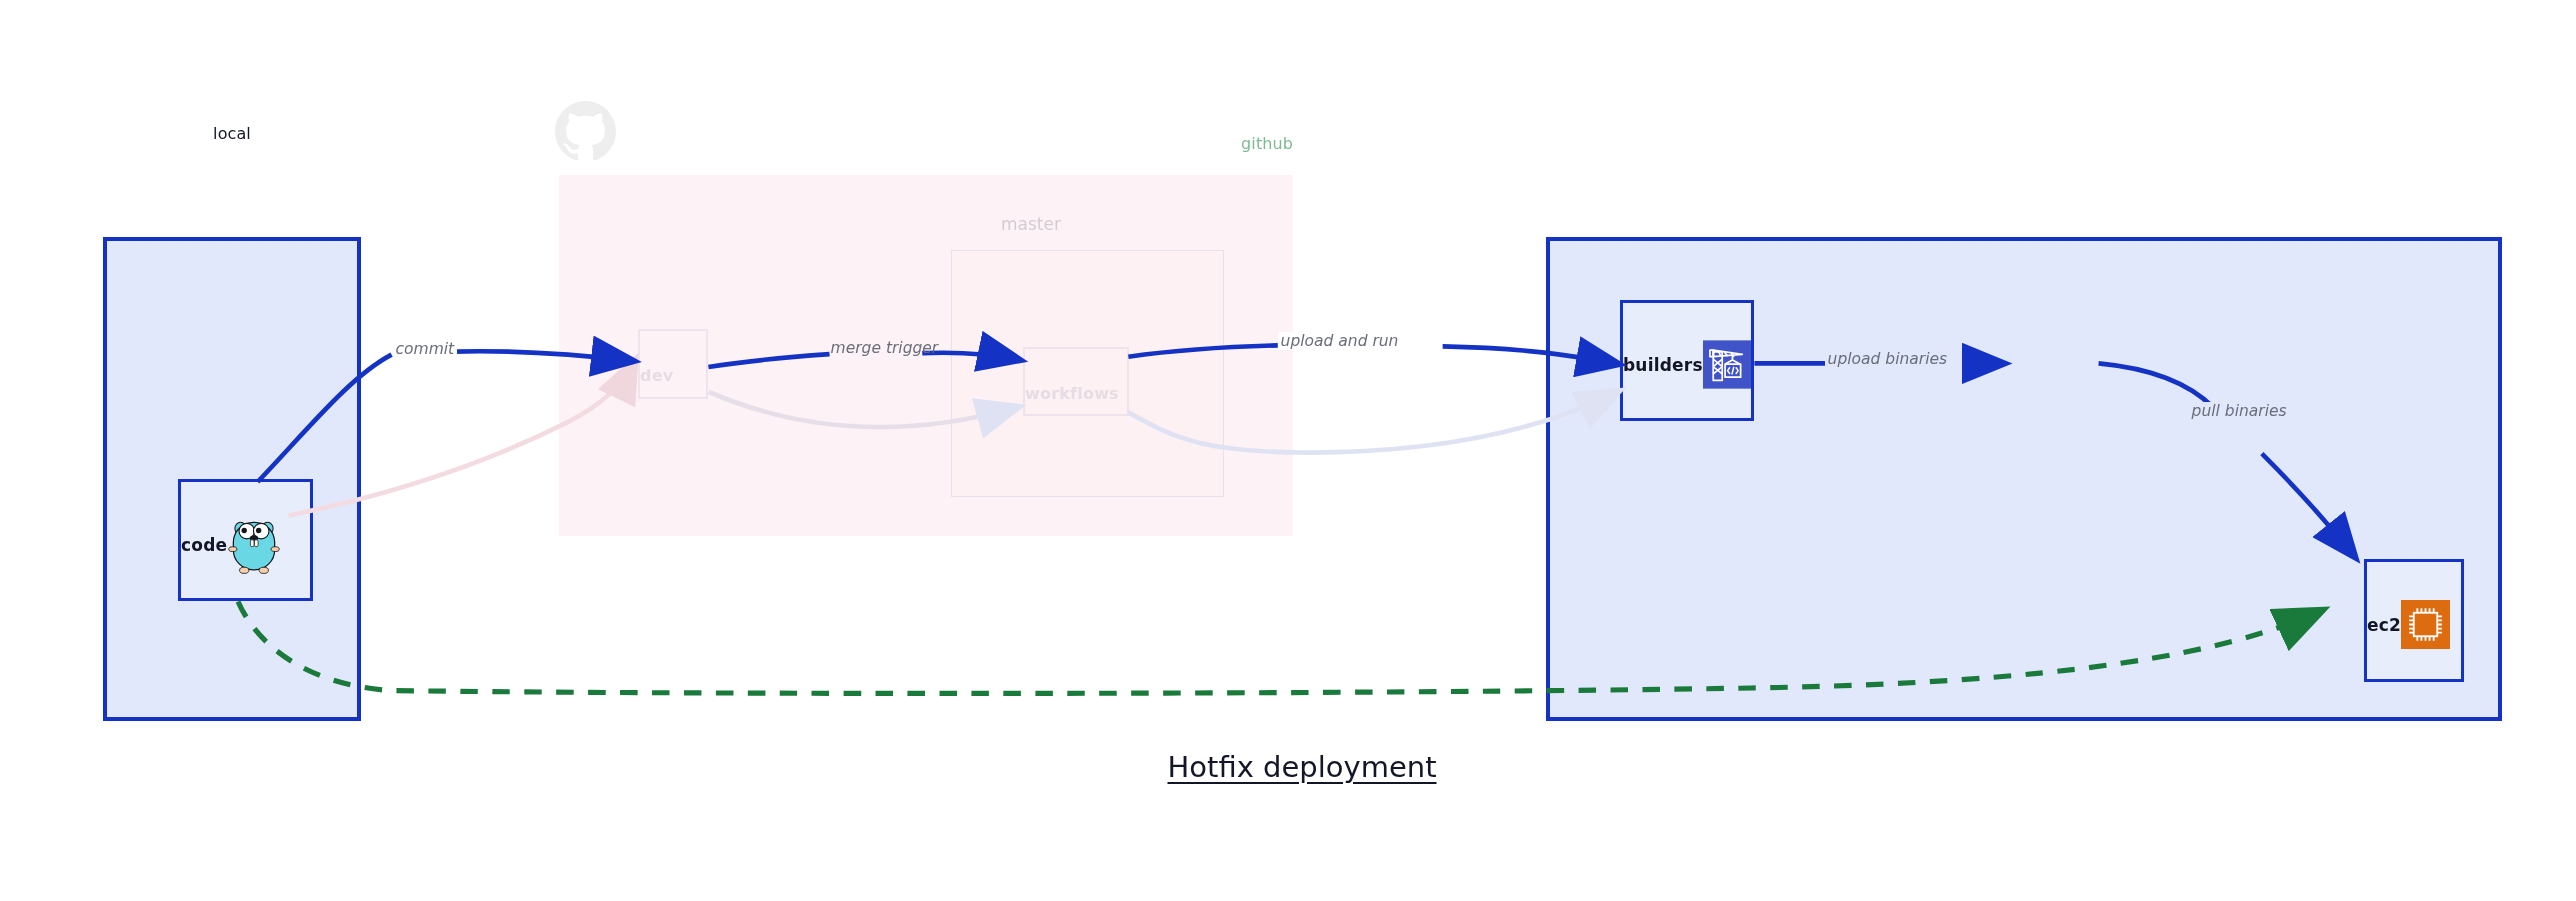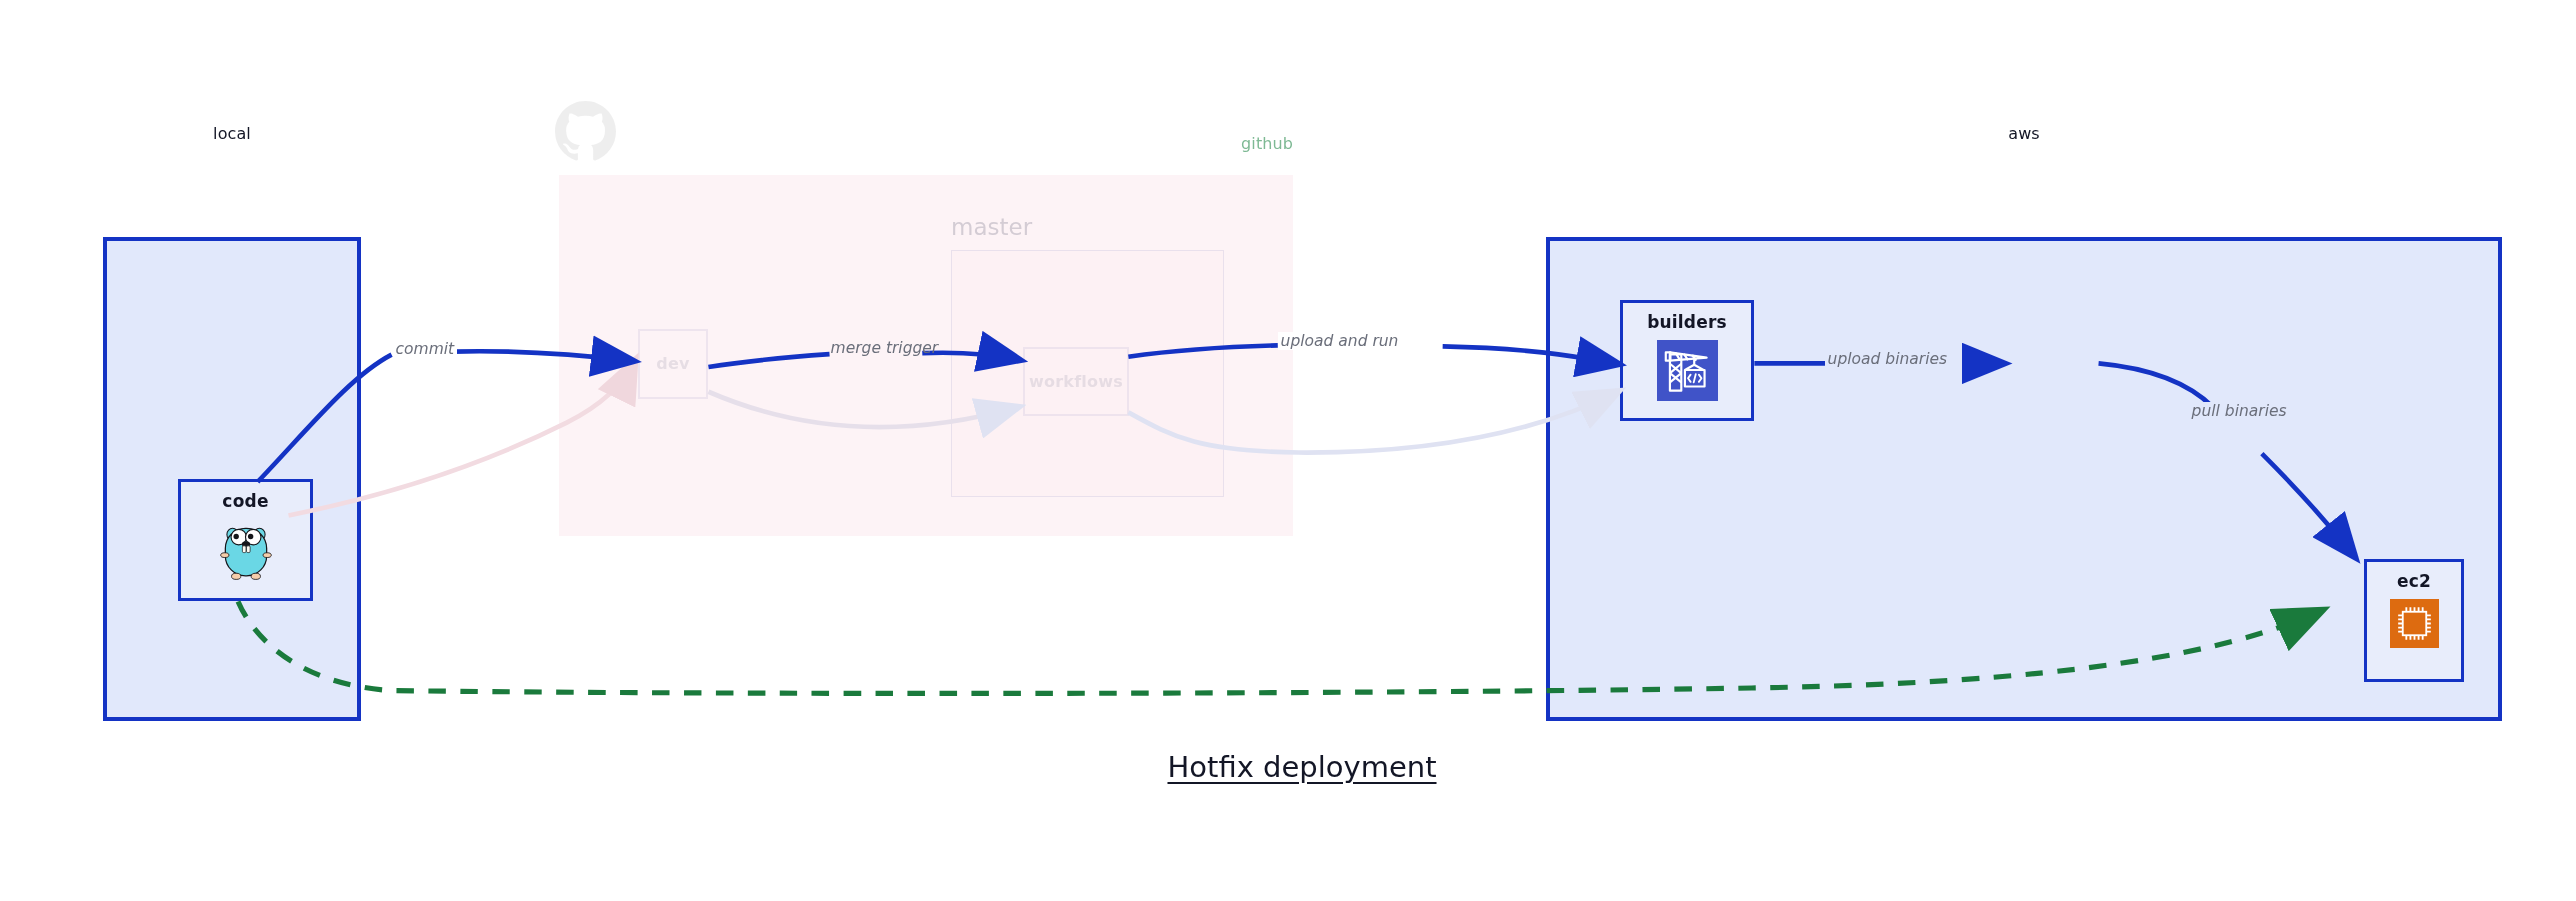--- a/index.html
+++ b/index.html
@@ -12,26 +12,26 @@
   .group{position:absolute;box-sizing:border-box;}
   .group.local,.group.aws{background:#e1e8fb;border:4.6px solid #1433c4;}
   .group.github{background:#fae3e9;border:0;opacity:.42;}
   .group-label{position:absolute;font-size:16px;color:#131626;
      text-align:center;white-space:nowrap;letter-spacing:0.1px;}
   .group-label.dim{color:#15803d;opacity:.55;}
 
   
   .subgroup{position:absolute;box-sizing:border-box;
      background:rgba(250,227,233,.25);border:1.5px solid #d6cfe4;opacity:.5;}
-  .subgroup-label{position:absolute;font-size:23px;color:#cdc6cf;
-     text-align:left;white-space:nowrap;opacity:.85;}
+  .subgroup-label{position:absolute;font-size:17px;color:#cdc6cf;
+     text-align:center;white-space:nowrap;opacity:.85;}
 
   
   .node{position:absolute;box-sizing:border-box;background:#e8edfb;
-     border:3.6px solid #1433c4;display:flex;flex-direction:column;
+     border:3.6px solid #1433c4;display:flex;flex-direction:row;
      align-items:center;justify-content:flex-start;text-align:center;}
   .node-title{font-size:17px;font-weight:bold;color:#131626;
      margin-top:9.3px;letter-spacing:0.2px;white-space:nowrap;}
   .node-icon{margin-top:8.2px;display:block;}
 
   .node.faded{background:transparent;border:2.1px solid #ddd4e6;opacity:.45;}
   .node.faded .node-title{color:#cbc4cf;font-size:16px;}
 
   
   #edges{position:absolute;left:0;top:0;width:2604px;height:902px;
@@ -74,21 +74,20 @@
   <div class="subgroup" style="left:951px;top:250px;width:273px;height:247px;"></div>
 
   <div class="node faded" style="left:638px;top:329px;width:70px;height:70px;">
     <span class="node-title" style="margin-top:23px;">dev</span>
   </div>
 
   <div class="node faded" style="left:1023px;top:347px;width:106px;height:69px;">
     <span class="node-title" style="margin-top:23px;">workflows</span>
   </div>
 
-  <div class="group-label" style="left:1546px;top:124px;width:956px;">aws</div>
   <div class="group aws" style="left:1546px;top:237px;width:956px;height:484px;"></div>
 
   <div class="node" style="left:178px;top:479px;width:135px;height:122px;">
     <span class="node-title">code</span>
     <svg class="node-icon" width="54" height="63" viewBox="0 0 104 122" aria-hidden="true">
 
       <ellipse cx="26" cy="30" rx="11" ry="12" fill="#6ad7e5" stroke="#15161a" stroke-width="2"></ellipse>
       <ellipse cx="78" cy="30" rx="11" ry="12" fill="#6ad7e5" stroke="#15161a" stroke-width="2"></ellipse>
 
       <rect x="12" y="18" width="80" height="92" rx="39" fill="#6ad7e5" stroke="#15161a" stroke-width="2.4"></rect>

